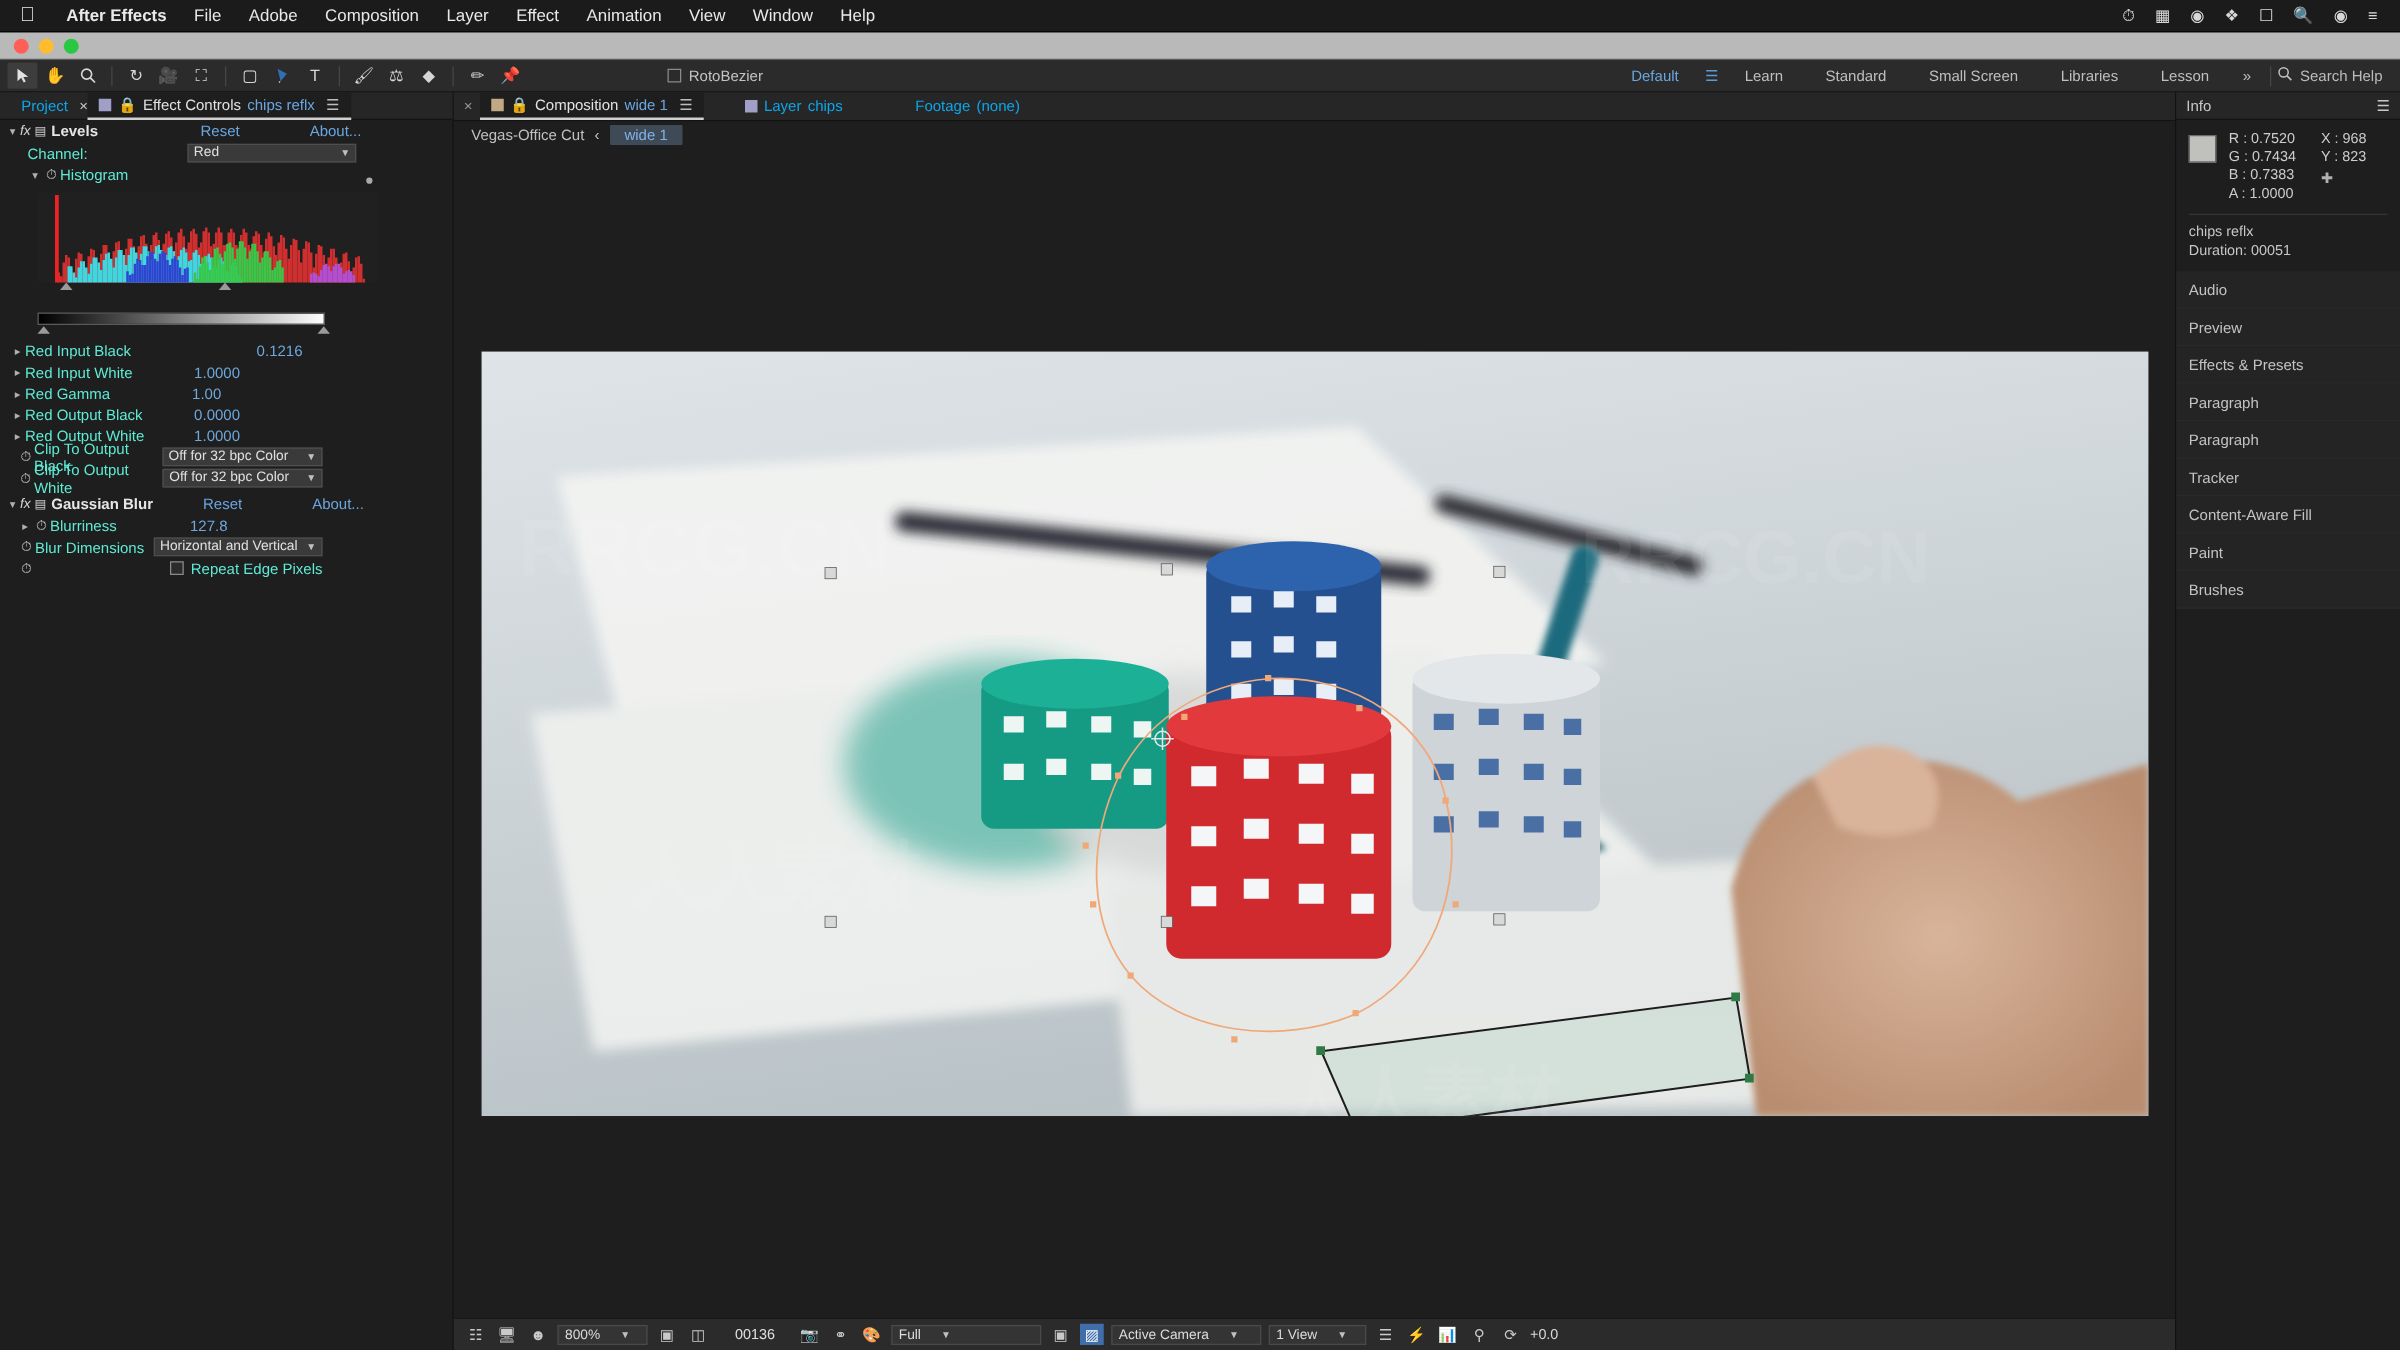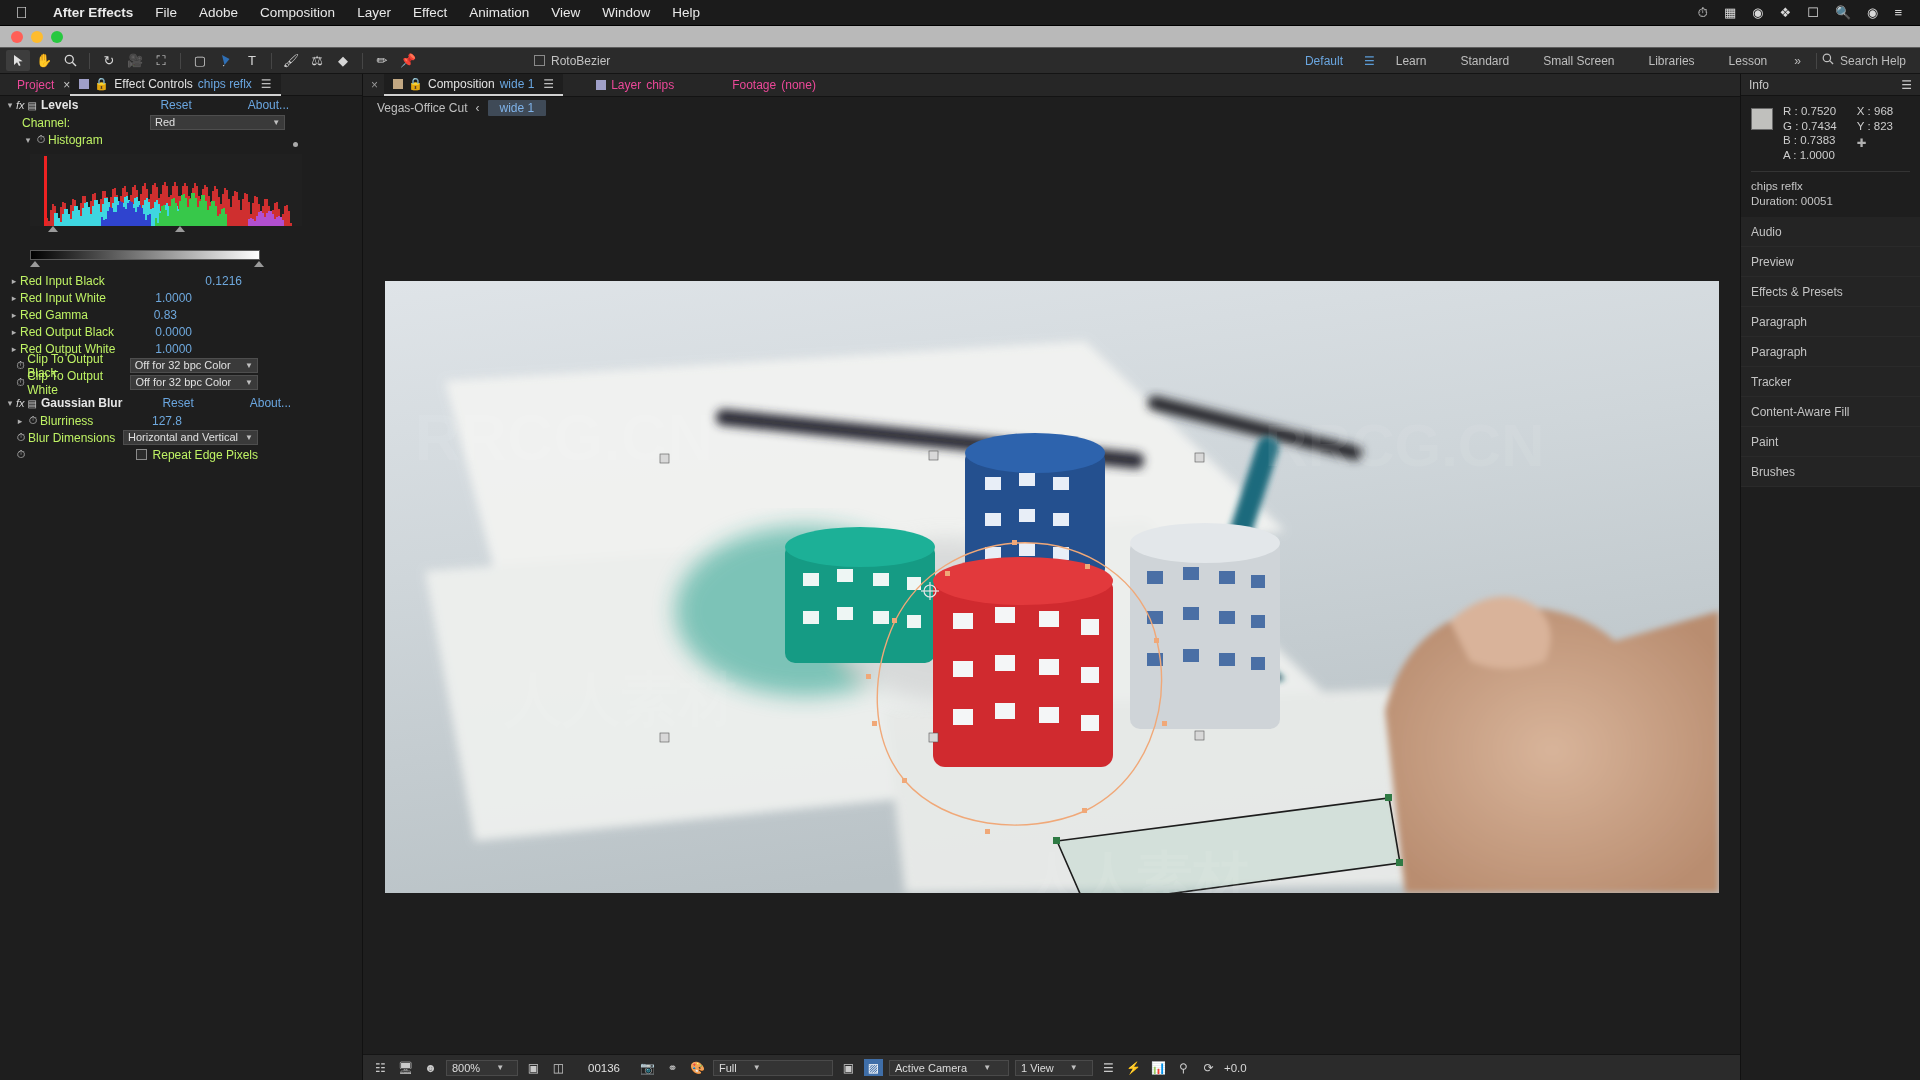--- a/index.html
+++ b/index.html
@@ -60,32 +60,32 @@
 
   
   .body-row { display:flex; height:calc(1080px - 26px - 22px - 26px); }
 
   
   .left { width:363px; background:#1e1e1e; border-right:1px solid #111; display:flex; flex-direction:column;}
   .panel-tabs {
     height:22px; background:#262626; display:flex; align-items:center; gap:0;
     font-size:12px; border-bottom:1px solid #131313; padding-left:8px;
   }
-  .ptab { display:flex; align-items:center; gap:5px; padding:0 9px; height:22px; color:#ec4899;}
+  .ptab { display:flex; align-items:center; gap:5px; padding:0 9px; height:22px; color:#0ea5e9;}
   .ptab.active { color:#e2e2e2; border-bottom:2px solid #d0d0d0; background:#1e1e1e; }
   .swatch { width:10px; height:10px; background:#9f9fc8; display:inline-block; }
   .swatch.tan { background:#c2a883; }
   .blue-name { color:#6aa6e0; }
   .hamb { font-size:12px; color:#bdbdbd; margin-left:4px; }
 
   .ec-sub { padding:5px 10px; font-size:12px; color:#c3c3c3; border-bottom:1px solid #141414;}
   .ec-body { flex:1; overflow:hidden; }
 
   .row { display:flex; align-items:center; height:17px; font-size:12px; padding-left:8px; }
-  .row .lbl { color:#bef264; }
+  .row .lbl { color:#5eead4; }
   .arrow { width:12px; color:#b0b0b0; font-size:9px; display:inline-block; text-align:center;}
   .stopw { width:14px; text-align:center; color:#c0c0c0; font-size:11px; }
   .fxicon { color:#d6d6d6; font-style:italic; font-size:11px; margin-right:3px;}
   .effhdr { display:flex; align-items:center; height:18px; padding-left:4px; font-size:12px; }
   .effhdr .name { color:#e6e6e6; font-weight:bold; margin-left:4px;}
   .lnk { color:#6aa6e0; }
   .val { color:#6ea8dd; }
   .valbox {
     background:#3a3a3a; border:1px solid #4e4e4e; height:15px; line-height:13px;
     color:#e0e0e0; font-size:11px; padding:0 4px; display:flex; align-items:center;
@@ -568,21 +568,21 @@
           <span class="val" style="margin-left:auto;margin-right:120px">0.1216</span>
         </div>
         <div class="row">
           <span class="arrow">▸</span>
           <span class="lbl">Red Input White</span>
           <span class="val" style="margin-left:auto;margin-right:170px">1.0000</span>
         </div>
         <div class="row">
           <span class="arrow">▸</span>
           <span class="lbl">Red Gamma</span>
-          <span class="val" style="margin-left:auto;margin-right:185px">0.83</span>
+          <span class="val" style="margin-left:auto;margin-right:185px">1.00</span>
         </div>
         <div class="row">
           <span class="arrow">▸</span>
           <span class="lbl">Red Output Black</span>
           <span class="val" style="margin-left:auto;margin-right:170px">0.0000</span>
         </div>
         <div class="row">
           <span class="arrow">▸</span>
           <span class="lbl">Red Output White</span>
           <span class="val" style="margin-left:auto;margin-right:170px">1.0000</span>

